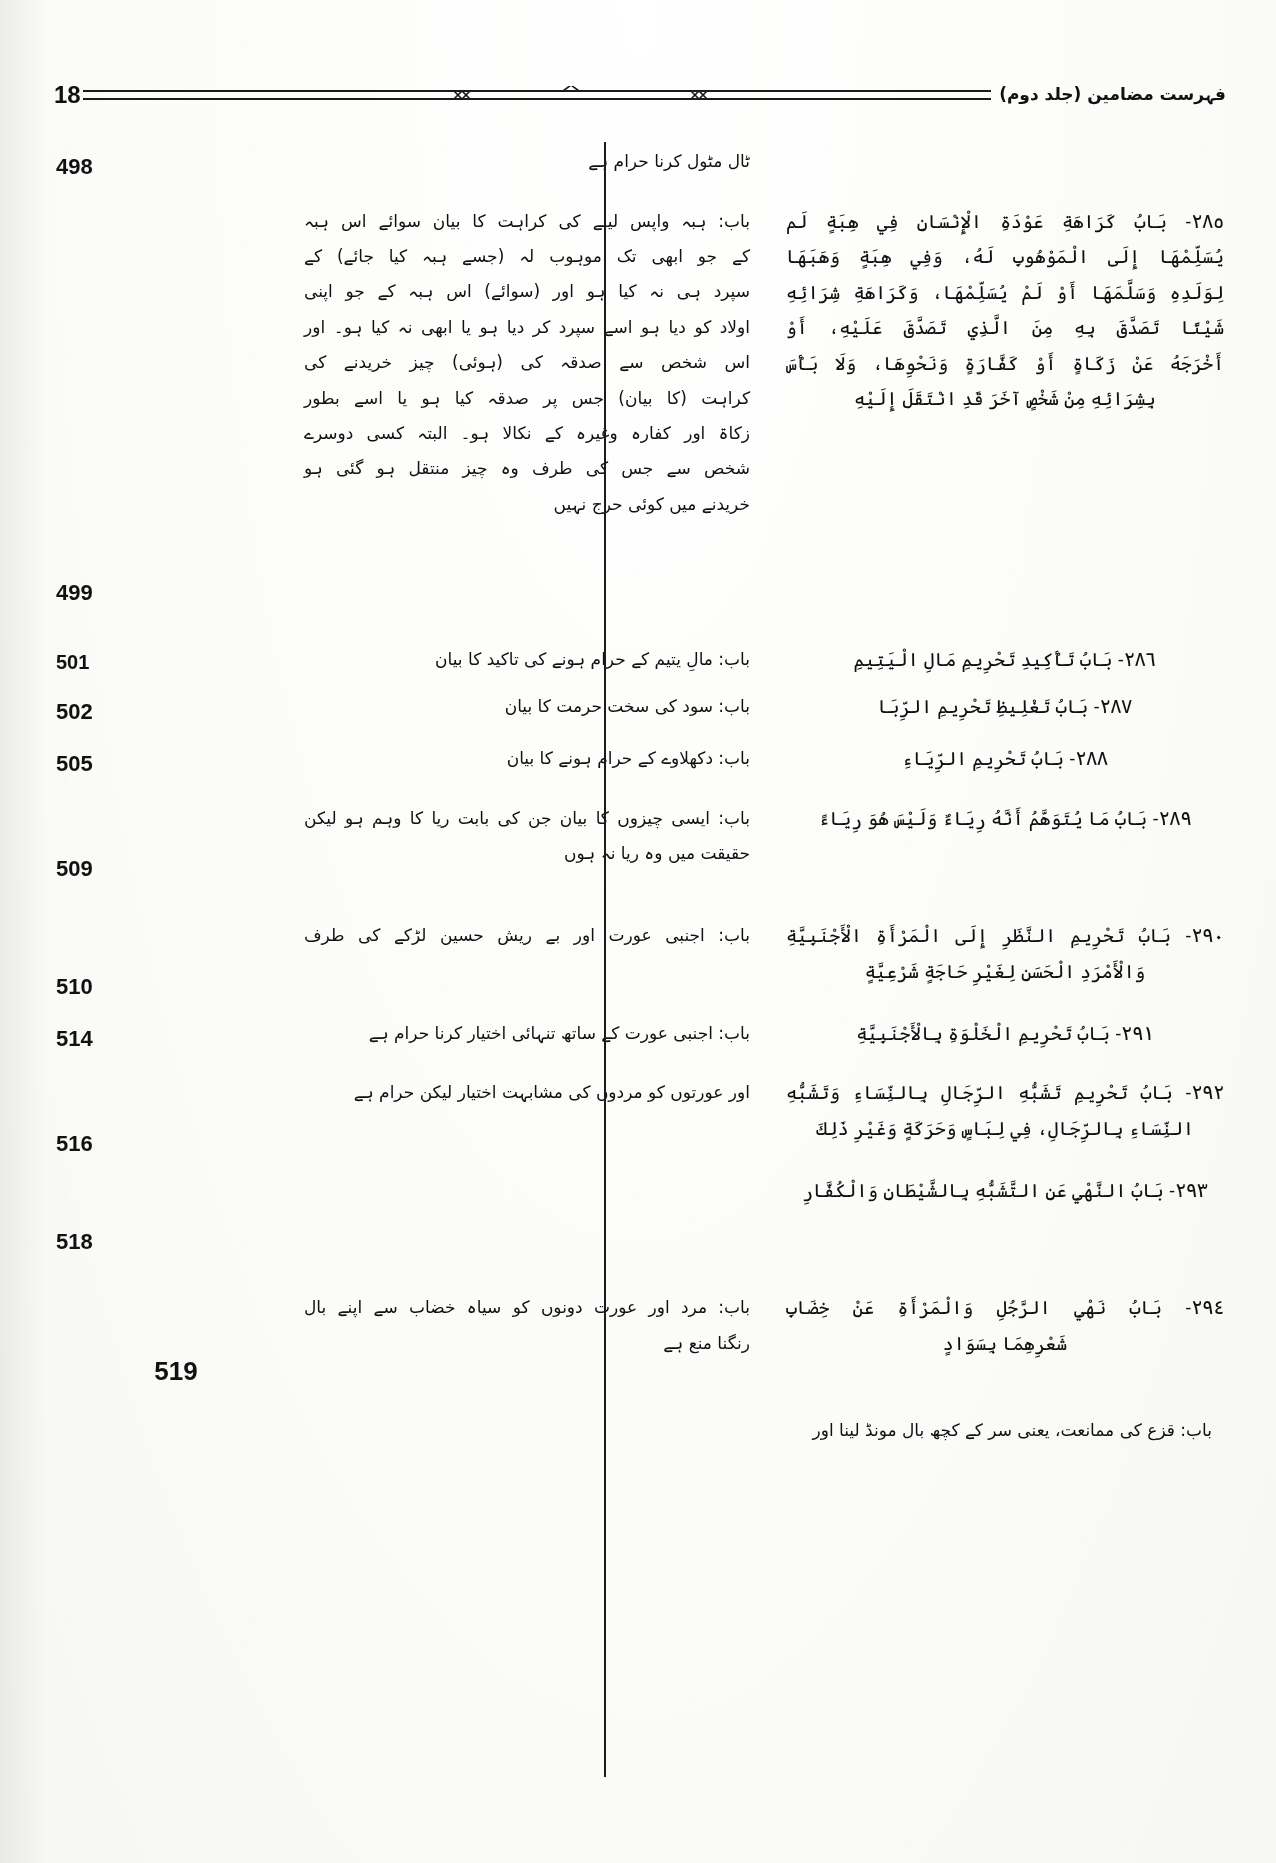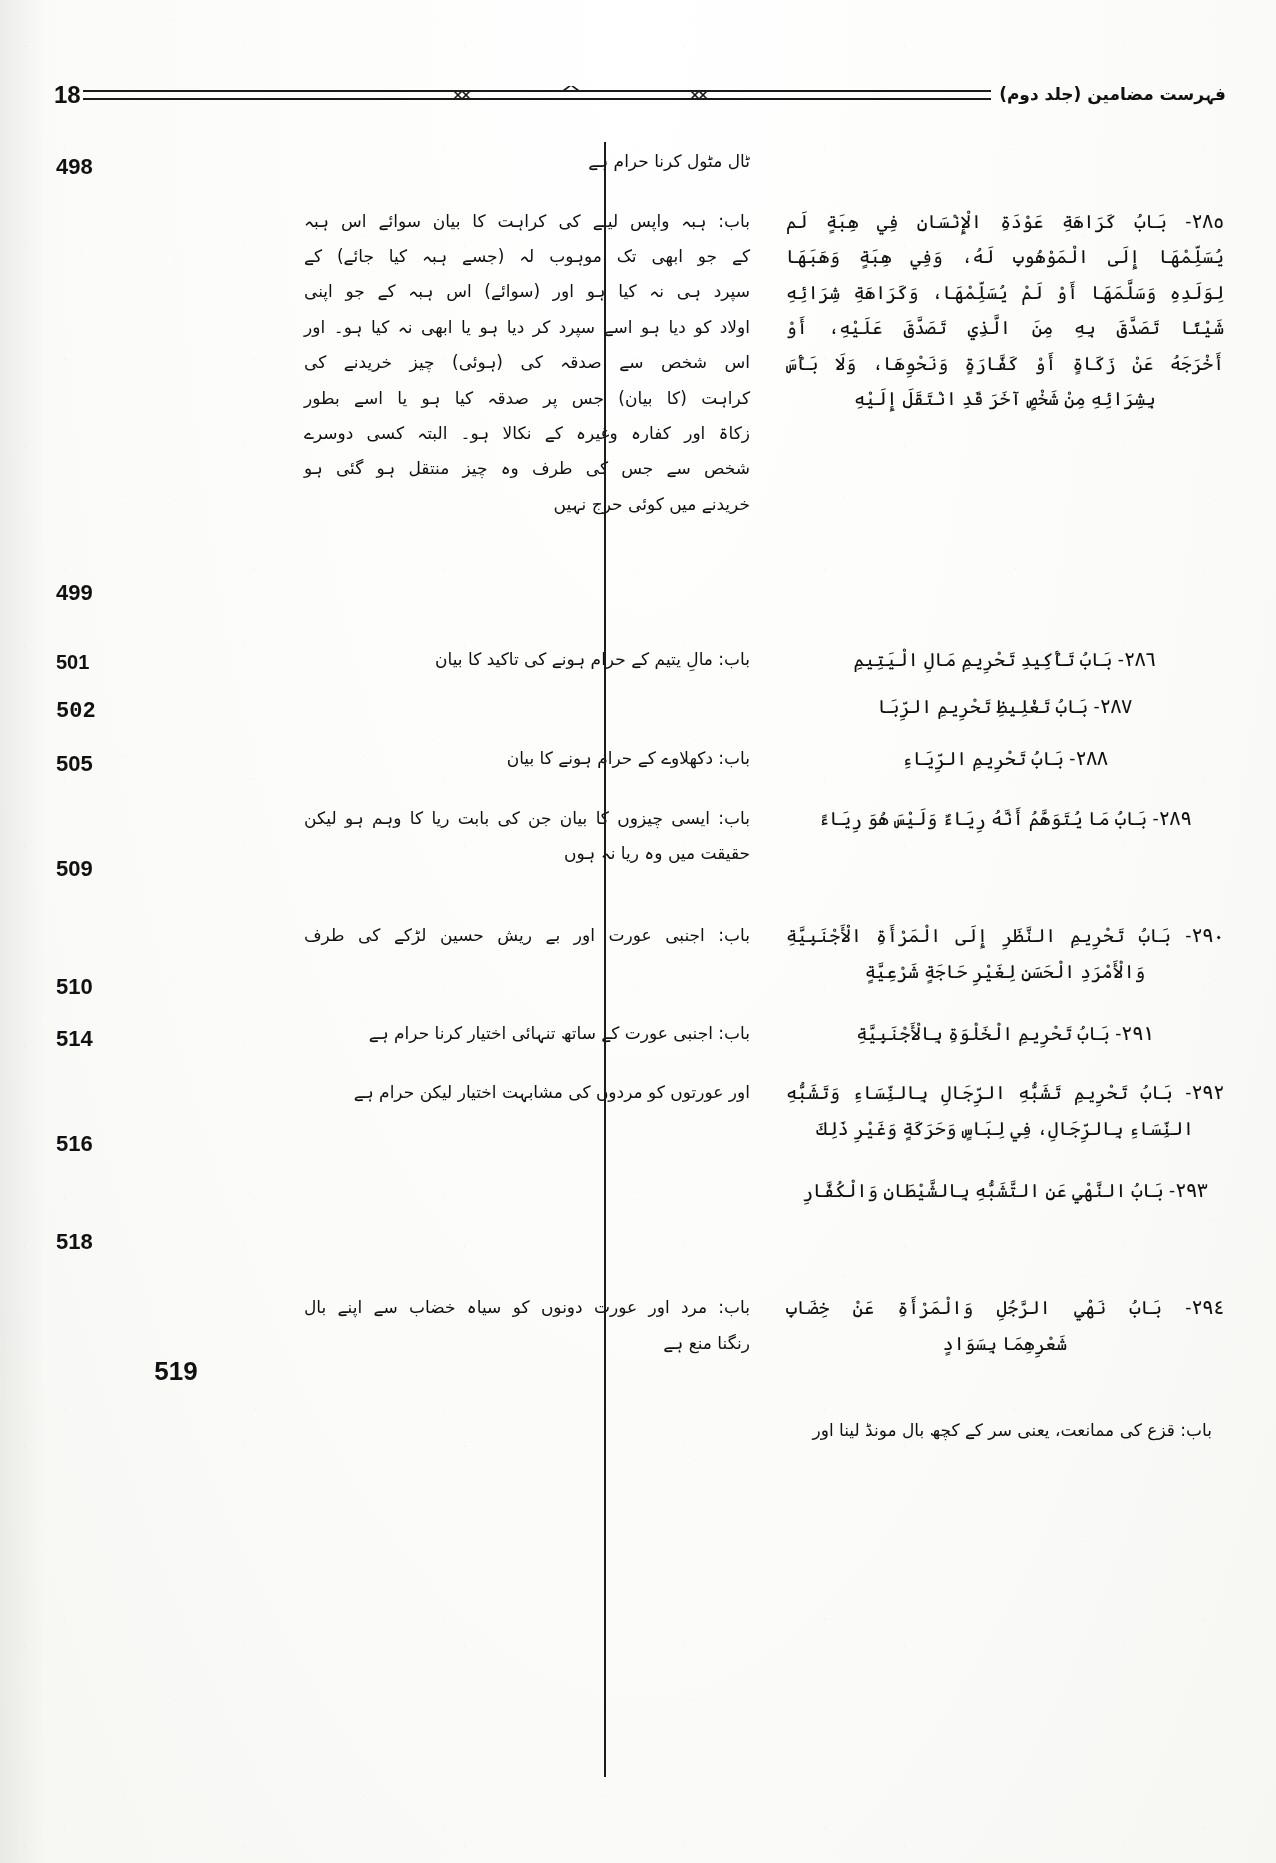--- a/index.html
+++ b/index.html
@@ -263,21 +263,24 @@
             <span class="l lastr">باب: مالِ یتیم کے حرام ہونے کی تاکید کا بیان</span>
           </div>
           <div class="col-pg" style="line-height: 2.08; font-size: 20px;">
             <div style="line-height: 2.08;">501</div>
           </div>
         </div>
         <div class="row gap-sm">
           <div class="col-ar ar-lines">
             <span class="l last">٢٨٧- بَابُ تَغْلِيظِ تَحْرِيمِ الرِّبَا</span>
           </div>
-          <div class="col-pg" style="line-height: 2.08; font-size: 22px; font-family: Liberation Mono, monospace;">
+          <div class="col-ur ur-lines">
+            <span class="l lastr">باب: سود کی سخت حرمت کا بیان</span>
+          </div>
+          <div class="col-pg" style="line-height: 2.08; font-size: 22px;">
             <div style="line-height: 2.08;">502</div>
           </div>
         </div>
         <div class="row gap-sm">
           <div class="col-ar ar-lines">
             <span class="l last">٢٨٨- بَابُ تَحْرِيمِ الرِّيَاءِ</span>
           </div>
           <div class="col-ur ur-lines">
             <span class="l lastr">باب: دکھلاوے کے حرام ہونے کا بیان</span>
           </div>

